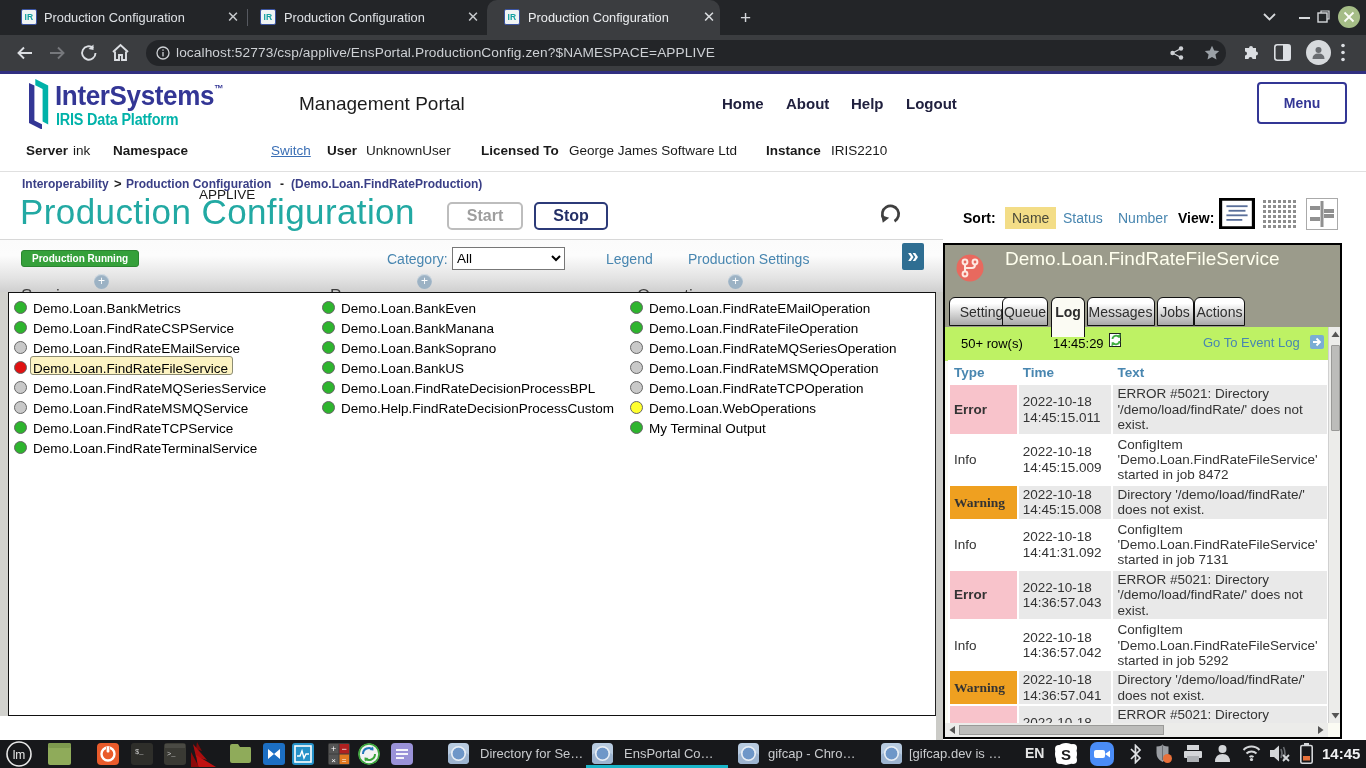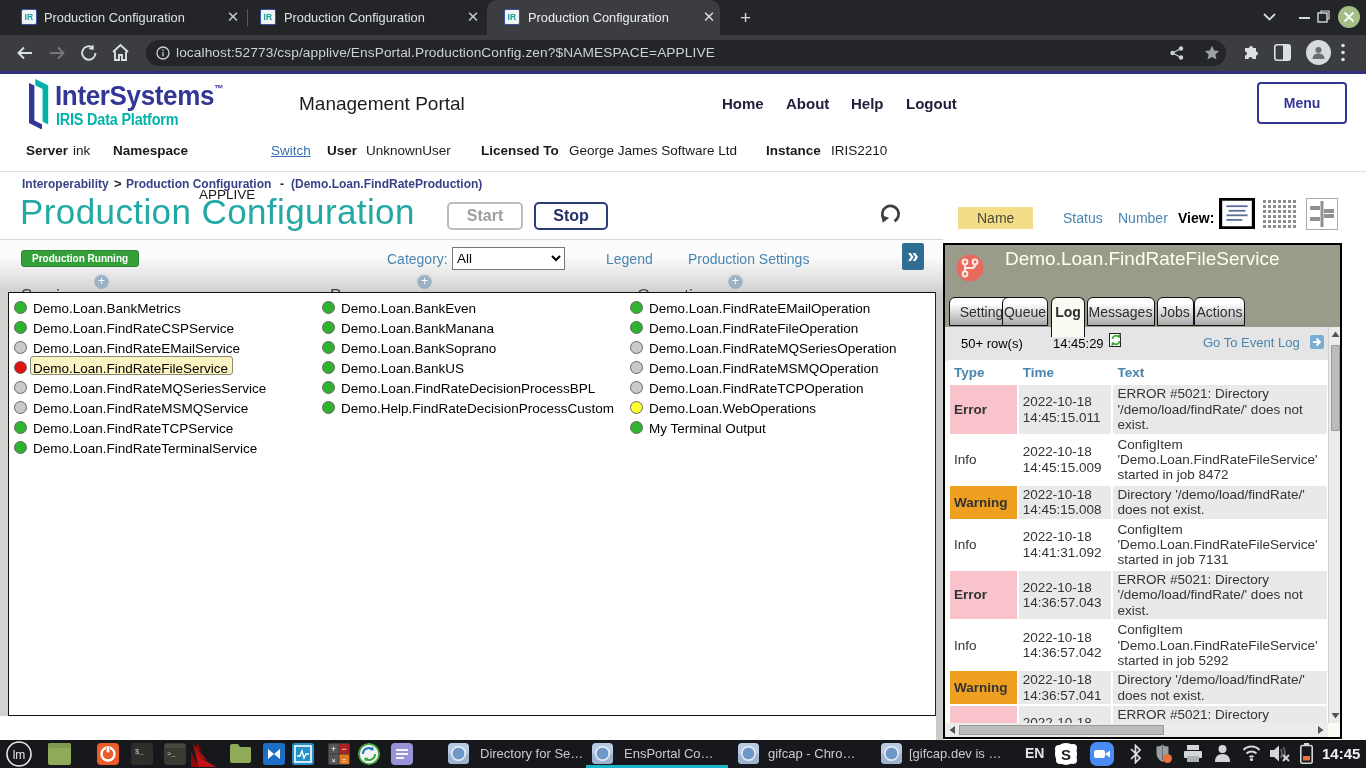--- a/index.html
+++ b/index.html
@@ -53,31 +53,31 @@
 .itxt { position:absolute; left:19px; top:0.5px; }
 #selitem { position:absolute; background:#fcf3c2; border:1px solid #8c8c74; border-radius:3px; }
 
 
 #rpanel { position:absolute; left:943px; top:172px; width:399px; height:496px; border:2px solid #000; background:#fbfbf3; }
 #rphead { position:absolute; left:0; top:0; width:395px; height:51px; background:#9b9b8b; }
 #rptitle { position:absolute; left:60px; top:3px; font-size:19px; color:#ffffee; }
 #rptabs { position:absolute; left:0; top:51px; width:395px; height:31px; background:#9b9b8b; }
 .rtab { position:absolute; top:1px; height:29px; background:linear-gradient(#ffffff 20%,#a8a8a8); border:1.5px solid #111; border-radius:6px 6px 0 0; font-size:14px; color:#2e2e2e; text-align:center; }
 .rtab.act { background:#fbfbf3; font-weight:bold; height:40px; border-bottom:none; z-index:3; }
-#beige { position:absolute; left:0; top:82px; width:390px; height:34px; background:#e5e5e5; }
+#beige { position:absolute; left:0; top:82px; width:390px; height:34px; background:#bef264; }
 #logscroll { position:absolute; left:383px; top:82px; width:12px; height:396px; background:#ececea; border-left:1px solid #d0d0d0; }
 #loghscroll { position:absolute; left:0; top:478px; width:383px; height:14px; background:#ececea; }
 #logtable { position:absolute; left:3px; top:115px; width:383px; height:363px; background:#fff; overflow:hidden; }
 table.lg { border-collapse:separate; border-spacing:2px 2px; width:381px; table-layout:fixed; font-size:13.5px; }
 table.lg td { vertical-align:middle; padding:1px 4px; line-height:15.4px; color:#333;margin-left:36px; }
 td.hType { width:64px; } td.hTime { width:89px; } td.hText { width:205px; }
 table.lg tr.hdr td { color:#4886b0; font-weight:bold; font-size:13.5px; padding:3px 4px; }
 tr.odd td { background:#e9e9e9; }
 td.terr { background:#f8c3cb !important; color:#a52b2b; font-weight:bold; }
-td.twarn { background:#efa020 !important; color:#8c2e00; font-weight:bold; }
+td.twarn { background:#efa020 !important; color:#8c2e00; font-weight:bold;font-family:Liberation Serif, serif; }
 
 
 #taskbar { position:absolute; left:0; top:740px; width:1366px; height:28px; background:#17181b; }
 .tbtxt { position:absolute; top:6px; font-size:13px; color:#c9cbce; white-space:nowrap; }
 </style>
 </head>
 <body>
 
 <div id="tabbar">
   <div class="tab" style="left:0;width:247px;">
@@ -204,21 +204,21 @@
 
   <div id="title">Production Configuration</div>
   <div class="bigbtn" id="startbtn">Start</div>
   <div class="bigbtn" id="stopbtn">Stop</div>
   <svg class="abs" style="left:880px;top:132px;" width="22" height="22" viewBox="0 0 22 22">
     <path d="M 3.6 15.5 A 8.2 8.2 0 1 1 14.5 18.2" fill="none" stroke="#3f3f3f" stroke-width="2.7"></path>
     <path d="M1.2,12.2 L9.2,14.8 L2.8,19.8 Z" fill="#3f3f3f"></path>
   </svg>
   <div id="sortrow">
     <span class="abs" style="left:963px;font-weight:bold;color:#000;">Sort:</span>
-    <span class="abs" style="left:958px;top:-3px;background:#f3dd87;padding:3px 19px;color:#4a4a3a;">Name</span>
+    <span class="abs" style="left:1005px;top:-3px;background:#f3dd87;padding:3px 7px;color:#4a4a3a;">Name</span>
     <span class="abs" style="left:1063px;color:#4886b0;">Status</span>
     <span class="abs" style="left:1118px;color:#4886b0;">Number</span>
     <span class="abs" style="left:1178px;font-weight:bold;color:#000;">View:</span>
   </div>
 
   <svg class="abs" style="left:1219px;top:127px;" width="36" height="31" viewBox="0 0 34 34" preserveAspectRatio="none">
     <rect x="1.5" y="1.5" width="31" height="31" fill="#fff" stroke="#000" stroke-width="3"></rect>
     <g stroke="#5a6f9a" stroke-width="2">
       <line x1="7" y1="9" x2="27" y2="9"></line>
         <line x1="9" y1="14" x2="25" y2="14"></line>

